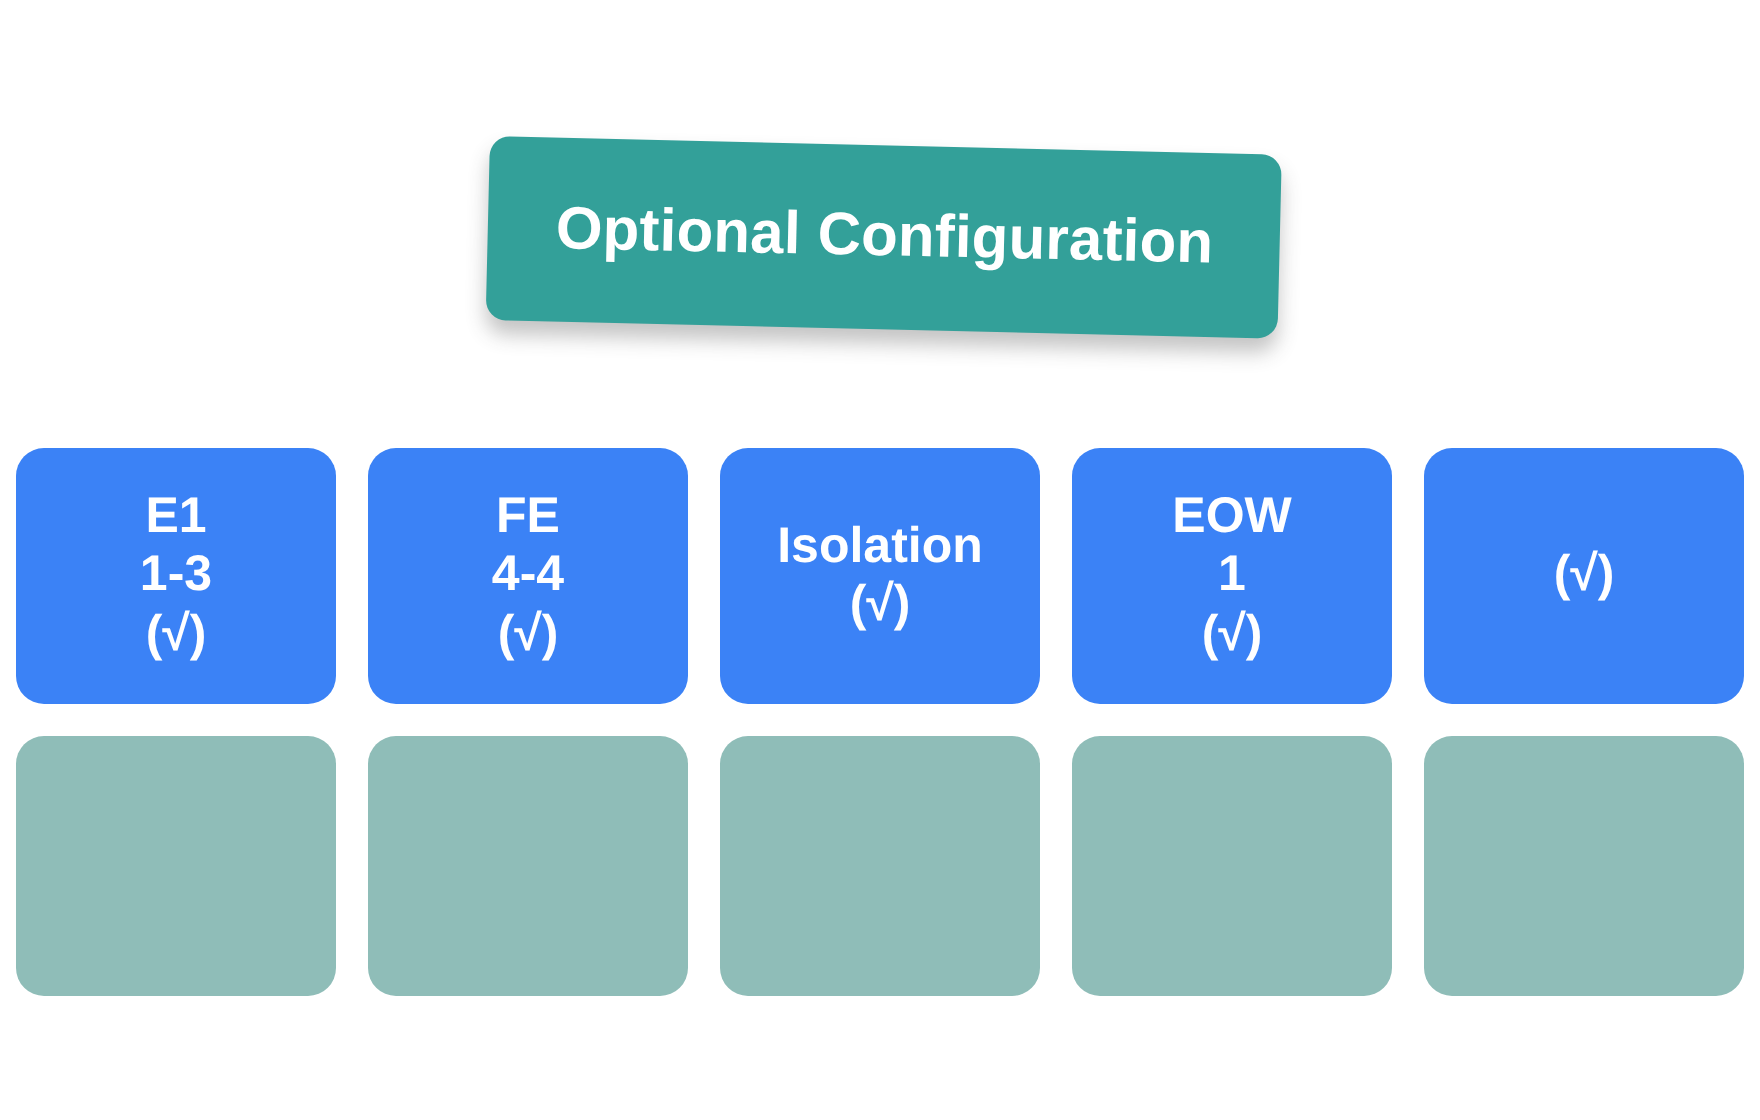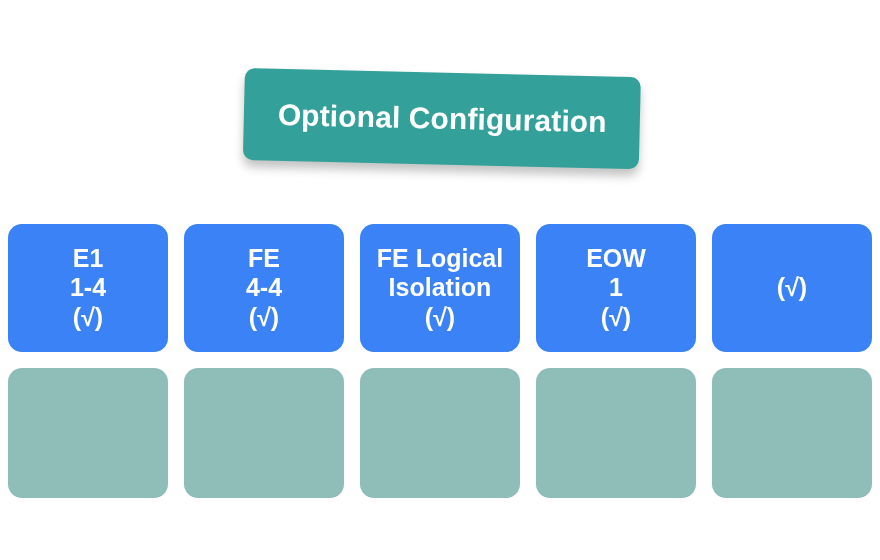--- a/index.html
+++ b/index.html
@@ -101,32 +101,31 @@
   <div class="banner-wrap">
     <div class="banner">
       <span class="banner-title">Optional Configuration</span>
     </div>
   </div>
 
   <div class="row" id="row-top">
 
     <div class="card card-top">
       <span class="card-line">E1</span>
-      <span class="card-line">1-4</span>
+      <span class="card-line">1-3</span>
       <span class="card-line">(√)</span>
     </div>
 
     <div class="card card-top">
       <span class="card-line">FE</span>
       <span class="card-line">4-4</span>
       <span class="card-line">(√)</span>
     </div>
 
     <div class="card card-top">
-      <span class="card-line">FE Logical</span>
       <span class="card-line">Isolation</span>
       <span class="card-line">(√)</span>
     </div>
 
     <div class="card card-top">
       <span class="card-line">EOW</span>
       <span class="card-line">1</span>
       <span class="card-line">(√)</span>
     </div>
 

